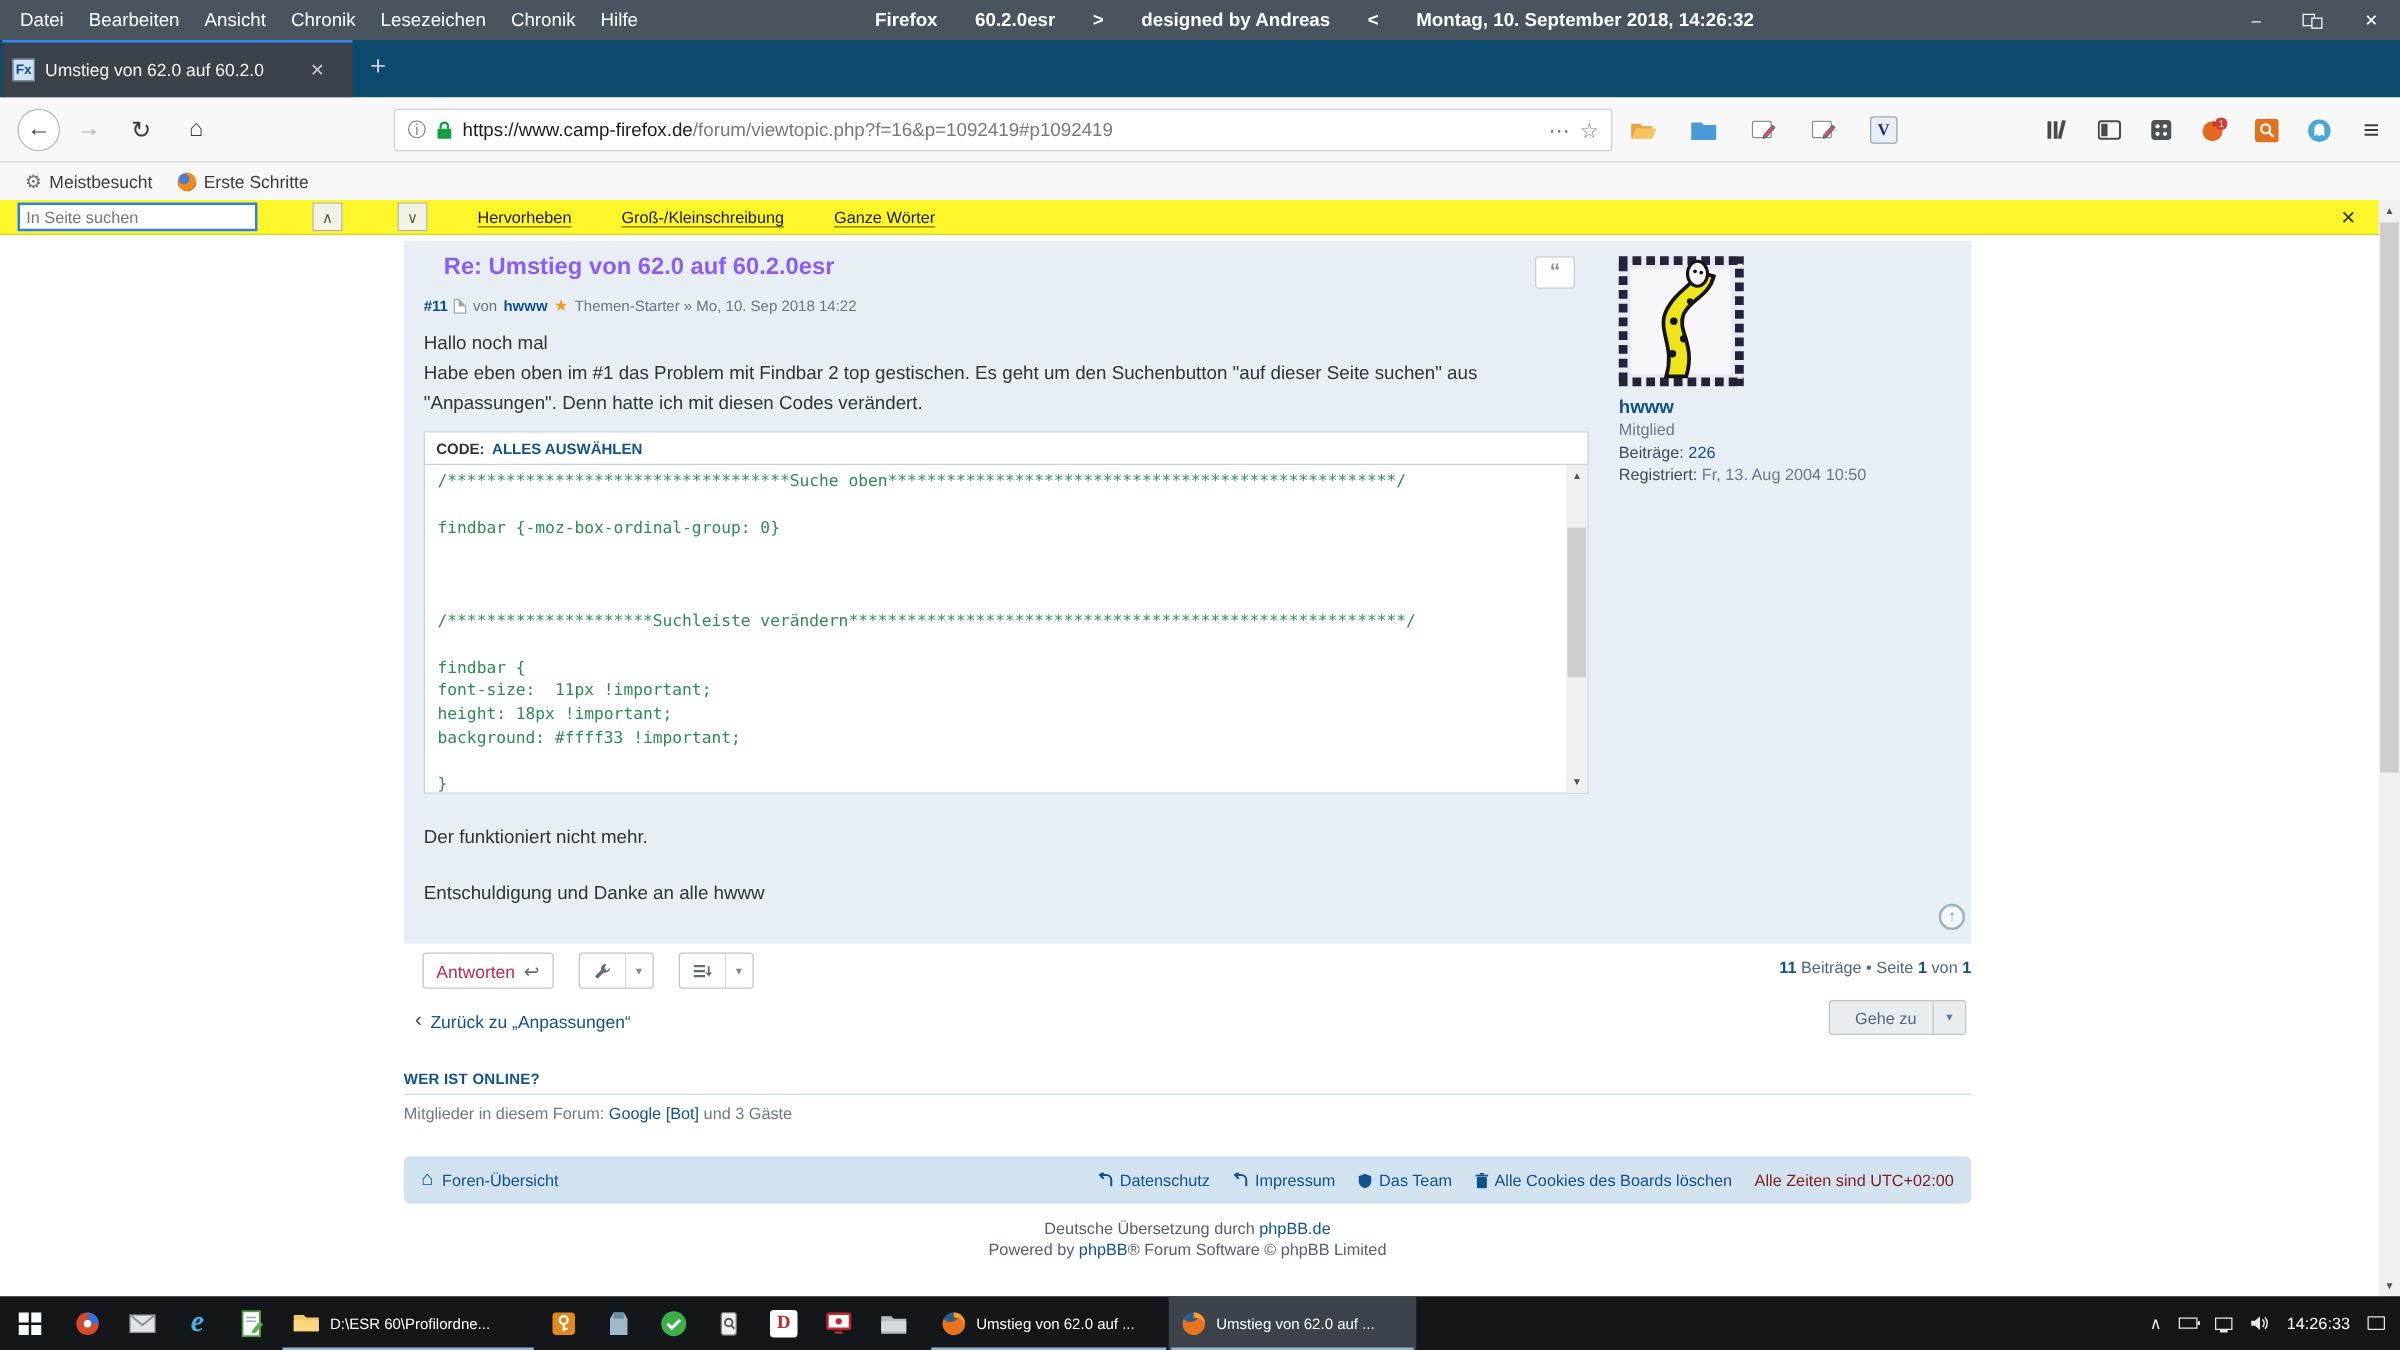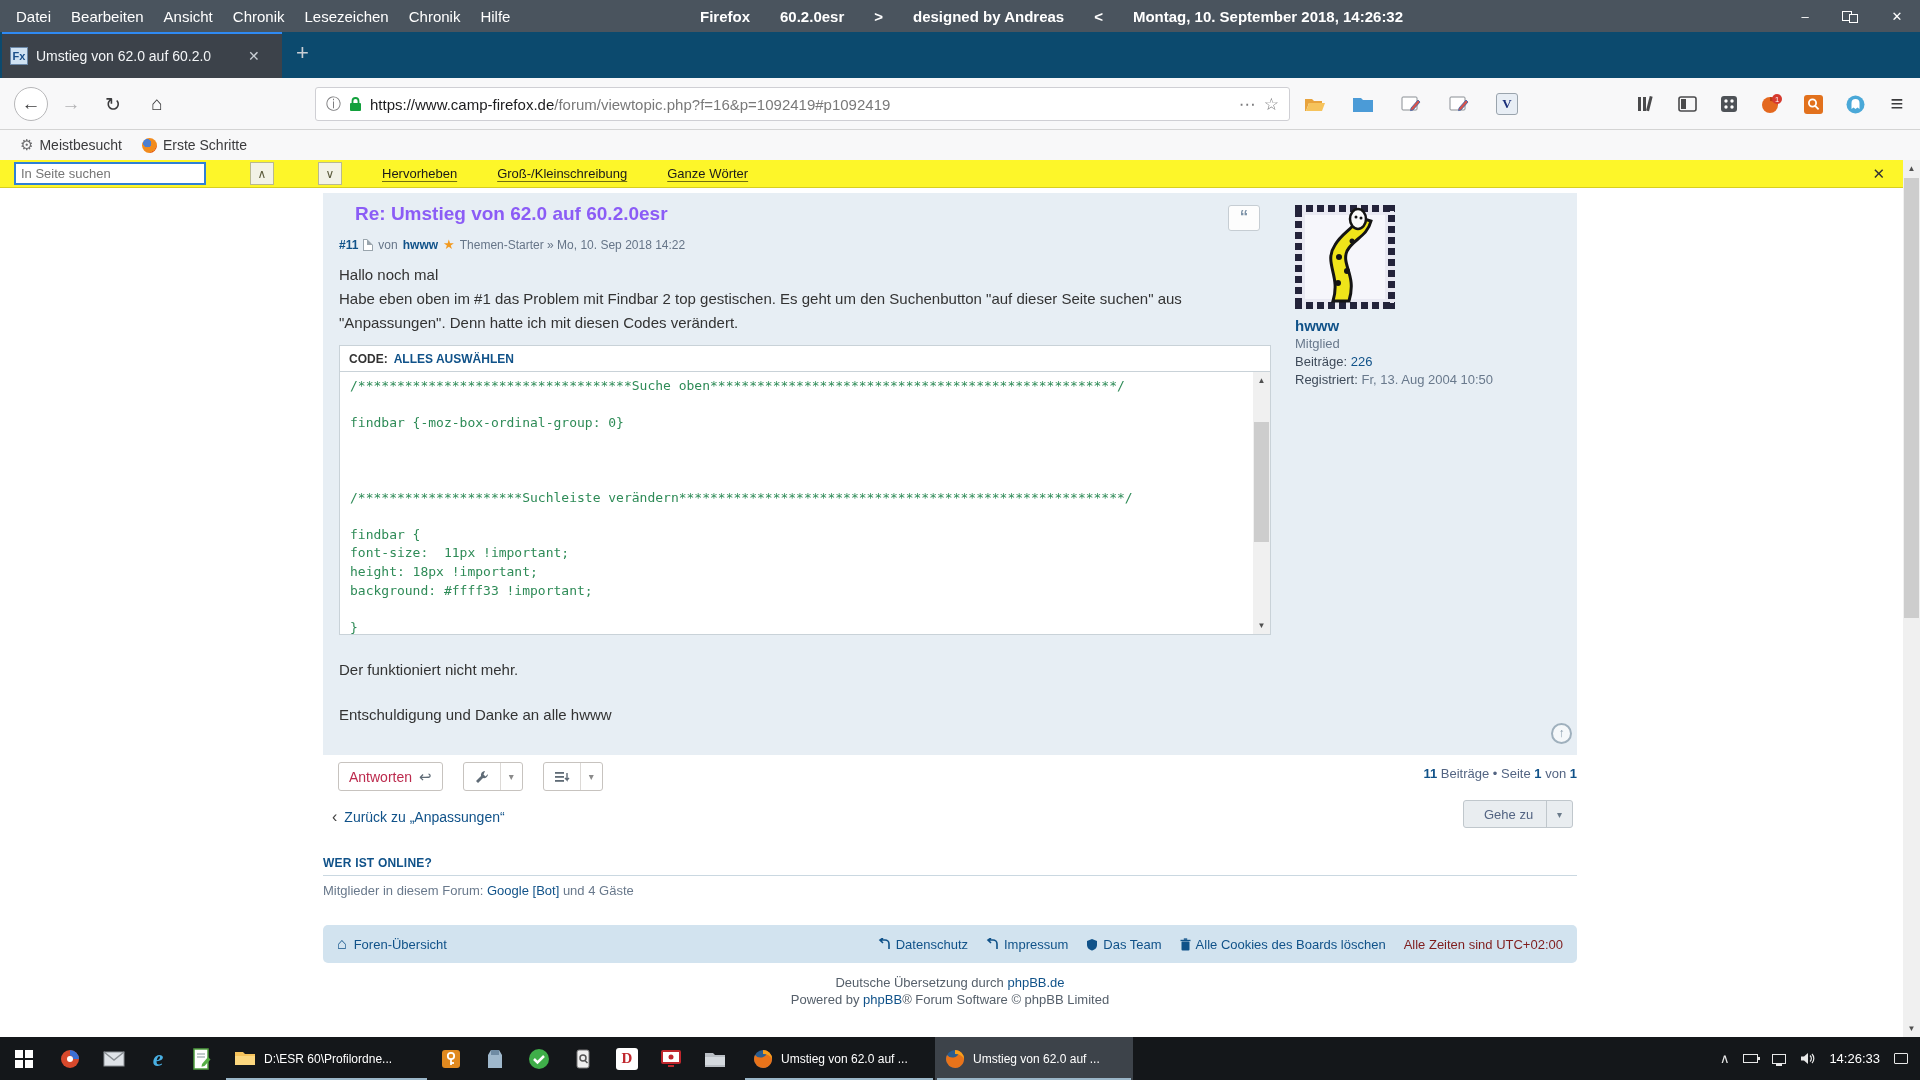--- a/index.html
+++ b/index.html
@@ -450,21 +450,21 @@
     <span>Zurück zu „Anpassungen“</span>
   </div>
   <div class="goto-btn">
     <div class="seg">Gehe zu</div>
     <div class="caret-seg">▾</div>
   </div>
 
   <div class="online-head">WER IST ONLINE?</div>
   <div class="online-hr"></div>
   <div class="online-line">
-    <span>Mitglieder in diesem Forum: </span><a>Google [Bot]</a><span> und 4 Gäste</span>
+    <span>Mitglieder in diesem Forum: </span><a>Google [Bot]</a><span> und 3 Gäste</span>
   </div>
 
   <div class="footerbar">
     <div class="home">
       <span style="font-size:16px">⌂</span>
       <span>Foren-Übersicht</span>
     </div>
     <div class="spacer"></div>
     <div class="flink">
       <svg width="13" height="13" viewBox="0 0 13 13">

